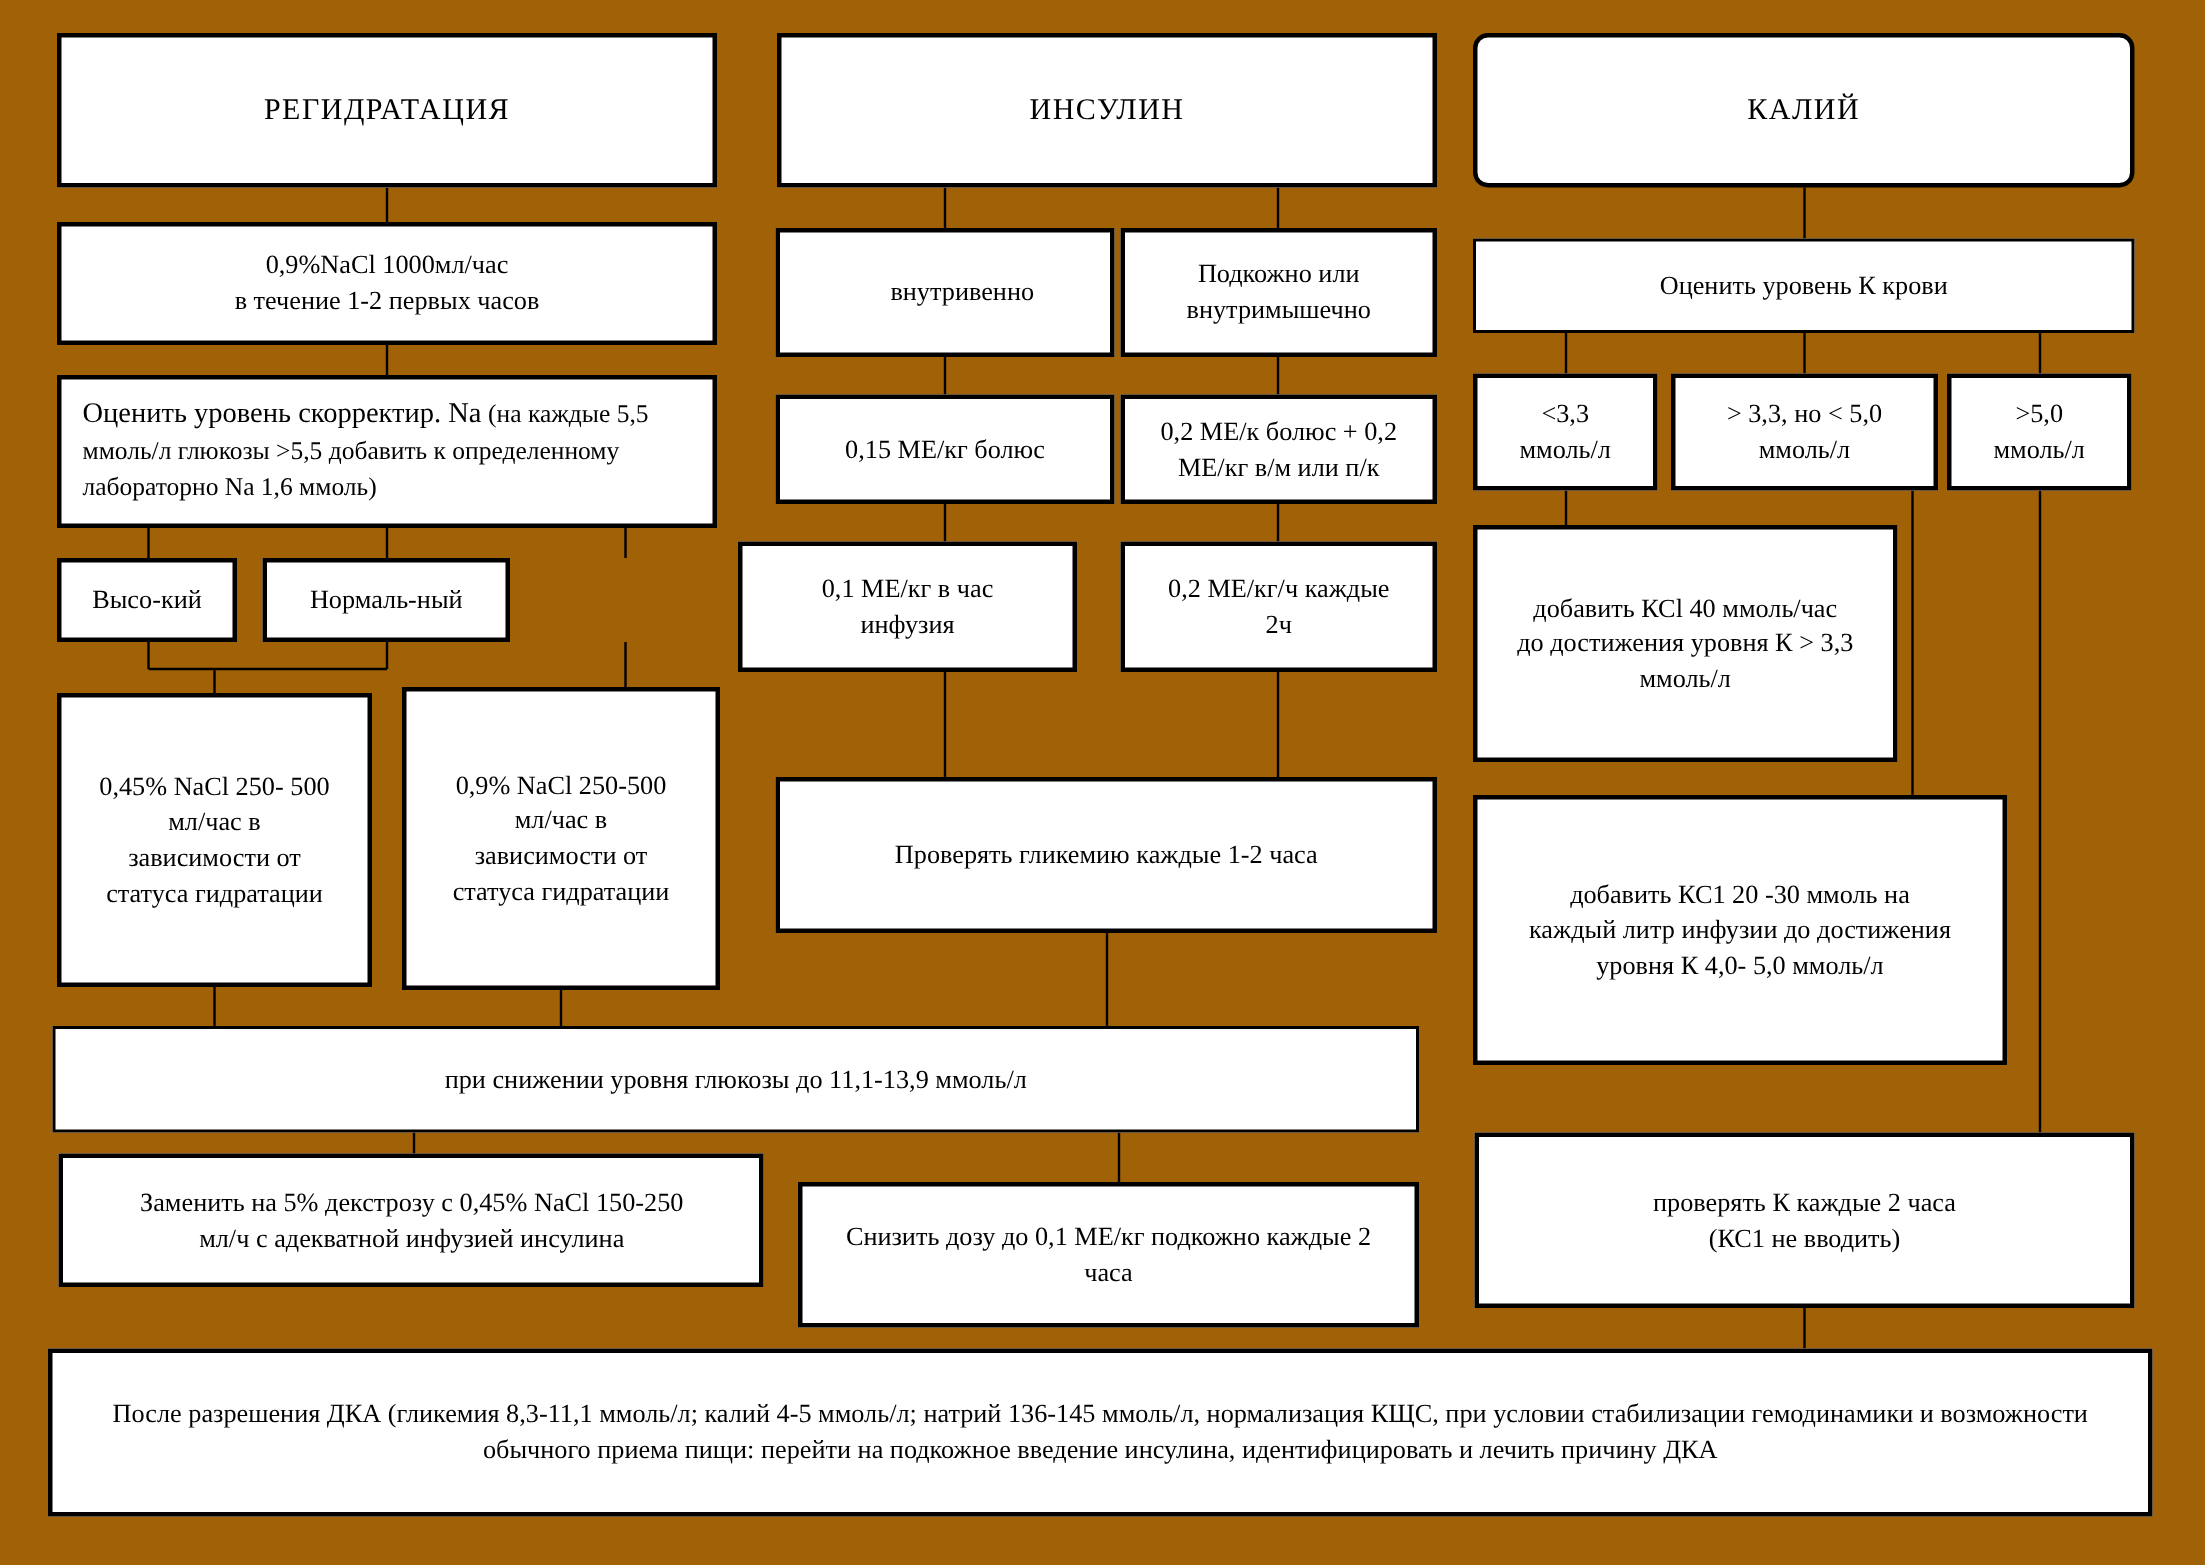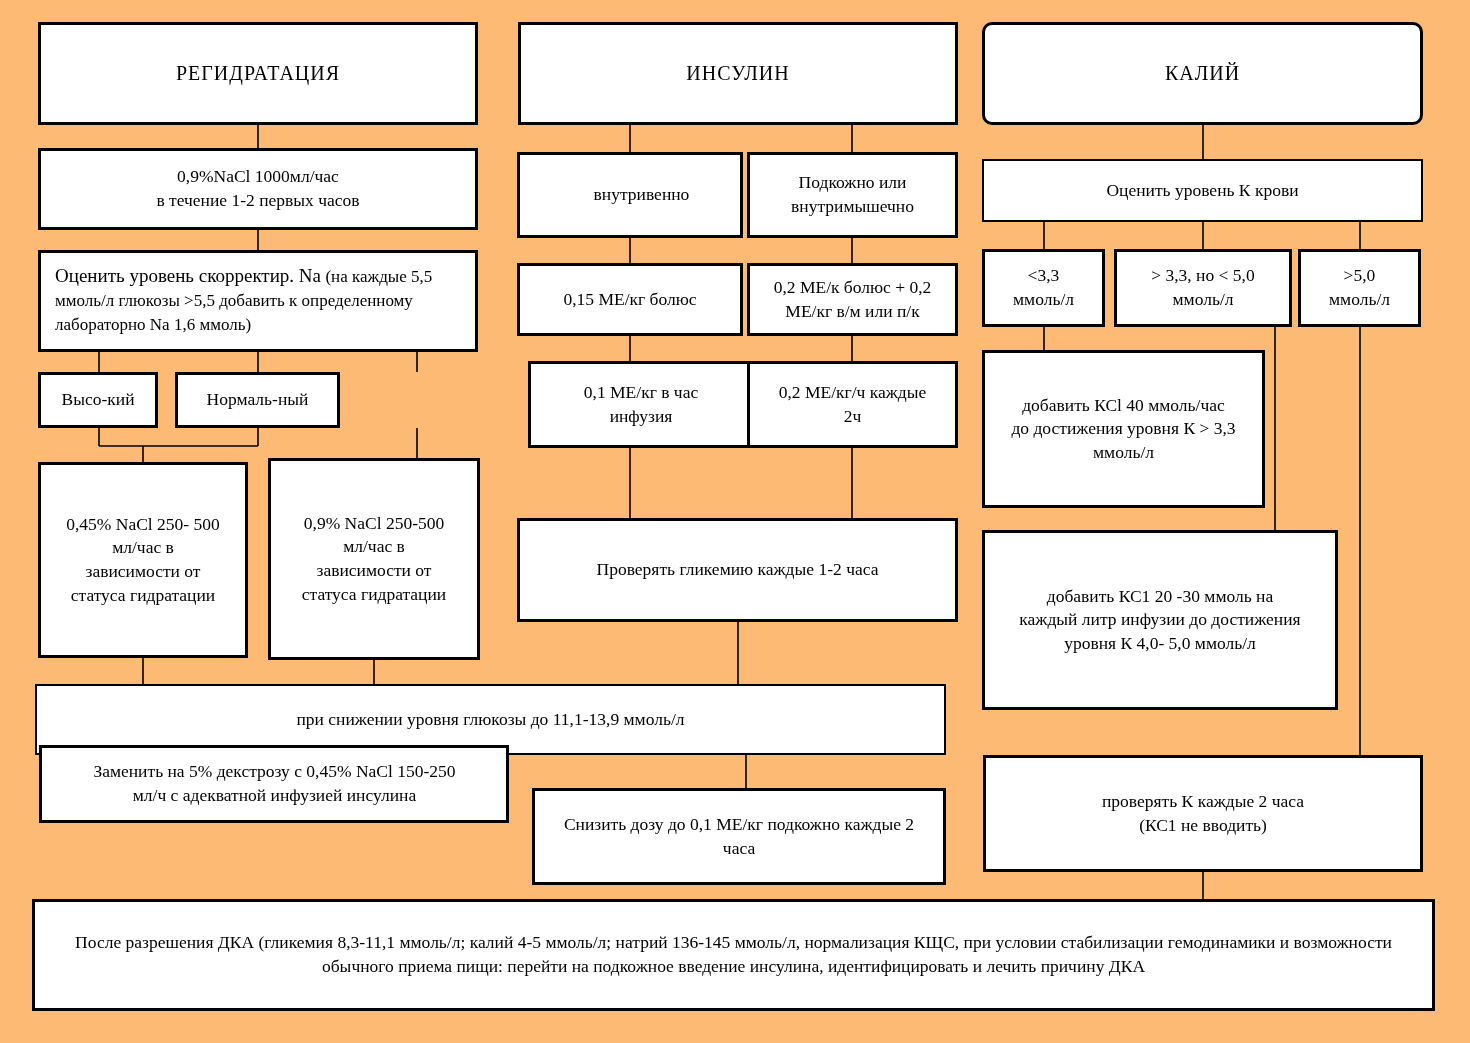--- a/index.html
+++ b/index.html
@@ -1,17 +1,17 @@
 <!DOCTYPE html>
 <html><head>
 <meta charset="utf-8">
 <style>
   html,body{margin:0;padding:0;background:#ffffff;}
   #canvas{
-    position:relative;width:1470px;height:1043px;background:#fdba74;overflow:hidden;
+    position:relative;width:1470px;height:1043px;background:#a16207;overflow:hidden;
     font-family:"Liberation Serif","DejaVu Serif",serif;color:#000;
   }
   #connectors{position:absolute;left:0;top:0;width:1470px;height:1043px;}
   .node{
     position:absolute;box-sizing:border-box;border:3px solid #000;background:#fff;
     display:flex;align-items:center;justify-content:center;text-align:center;
     font-size:17.5px;line-height:1.35;white-space:pre-line;padding:4px 10px;
   }
   .title{font-size:20px;letter-spacing:1px;}
   .leftalign{display:block;text-align:left;padding:10px 14px;white-space:normal;}
@@ -20,29 +20,29 @@
 
   #c1t{left:38px;top:22px;width:440px;height:103px;}
   #c1b2{left:38px;top:148px;width:440px;height:82px;}
   #c1b3{left:38px;top:250px;width:440px;height:102px;}
   #c1high{left:38px;top:372px;width:120px;height:56px;}
   #c1norm{left:175px;top:372px;width:165px;height:56px;}
   #c1low{left:355px;top:372px;width:125px;height:56px;}
   #c1f1{left:38px;top:462px;width:210px;height:196px;}
   #c1f2{left:268px;top:458px;width:212px;height:202px;}
   #gdrop{left:35px;top:684px;width:911px;height:71px;border-width:2.5px;}
-  #dex{left:39px;top:745px;width:470px;height:78px;padding-left:11px;}
+  #dex{left:39px;top:769px;width:470px;height:89px;padding-left:11px;}
   #red{left:532px;top:788px;width:414px;height:97px;}
 
   #c2t{left:518px;top:22px;width:440px;height:103px;}
   #c2iv{left:517px;top:152px;width:226px;height:86px;padding-left:33px;}
   #c2sc{left:747px;top:152px;width:211px;height:86px;}
   #c2biv{left:517px;top:263px;width:226px;height:73px;}
   #c2bsc{left:747px;top:263px;width:211px;height:73px;}
-  #c2inf{left:528px;top:361px;width:226px;height:87px;}
+  #c2inf{left:492px;top:361px;width:226px;height:87px;}
   #c2e2{left:747px;top:361px;width:211px;height:87px;}
   #c2chk{left:517px;top:518px;width:441px;height:104px;}
 
   #c3t{left:982px;top:22px;width:441px;height:103px;border-radius:10px;}
   #c3a{left:982px;top:159px;width:441px;height:63px;border-width:2.5px;}
   #c3l{left:982px;top:249px;width:123px;height:78px;}
   #c3m{left:1114px;top:249px;width:178px;height:78px;}
   #c3h{left:1298px;top:249px;width:123px;height:78px;}
   #c3k40{left:982px;top:350px;width:283px;height:158px;}
   #c3k20{left:982px;top:530px;width:356px;height:180px;}

